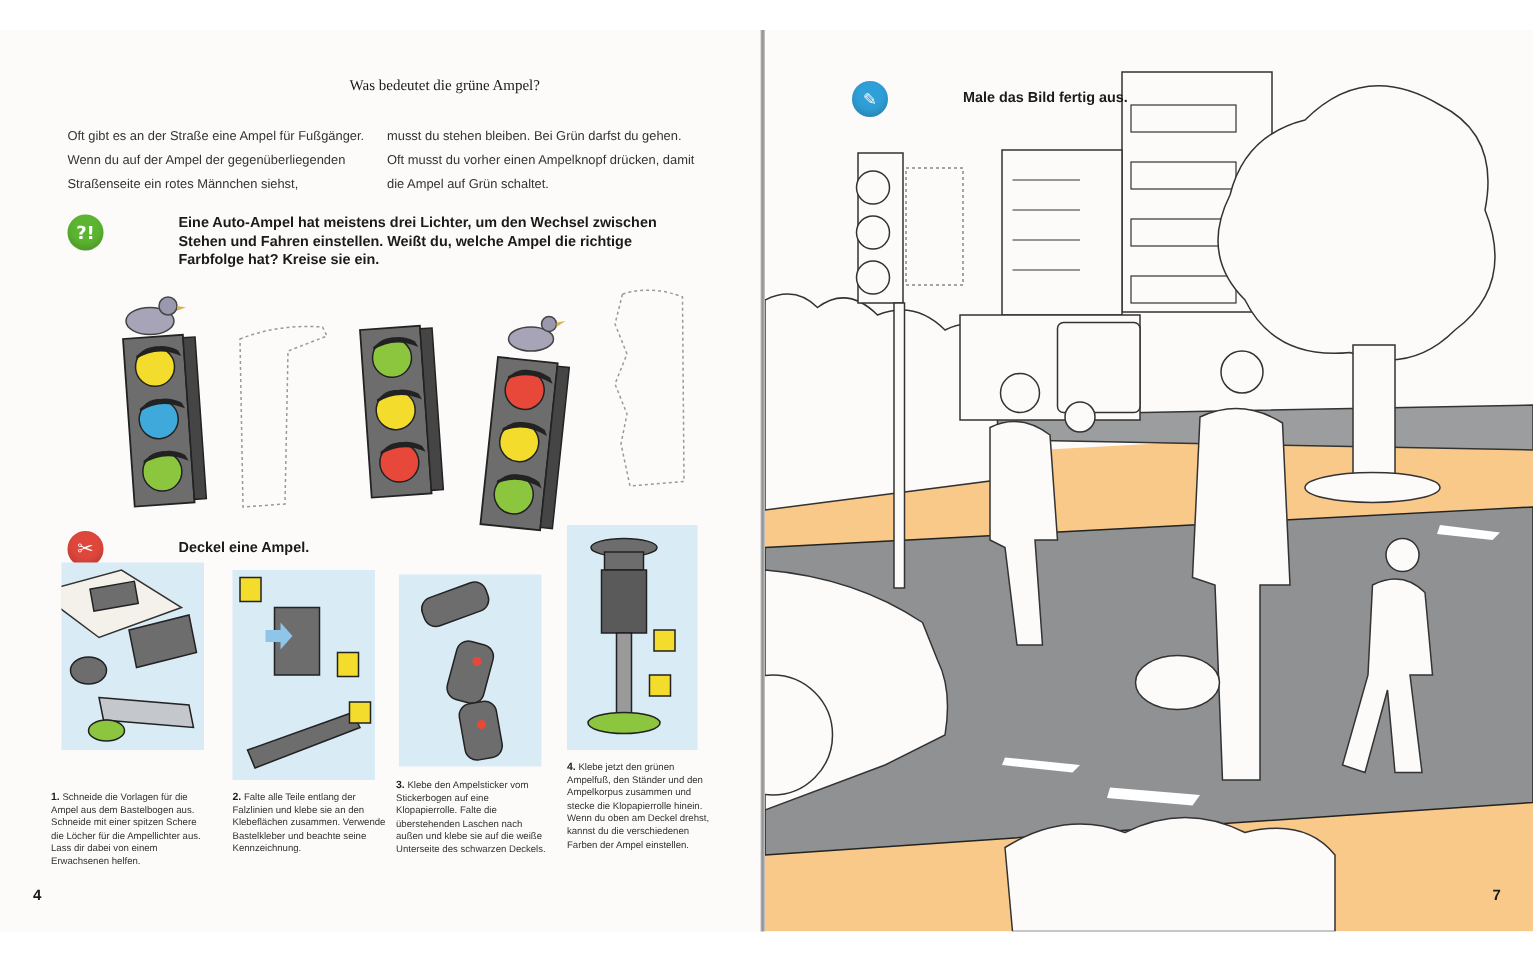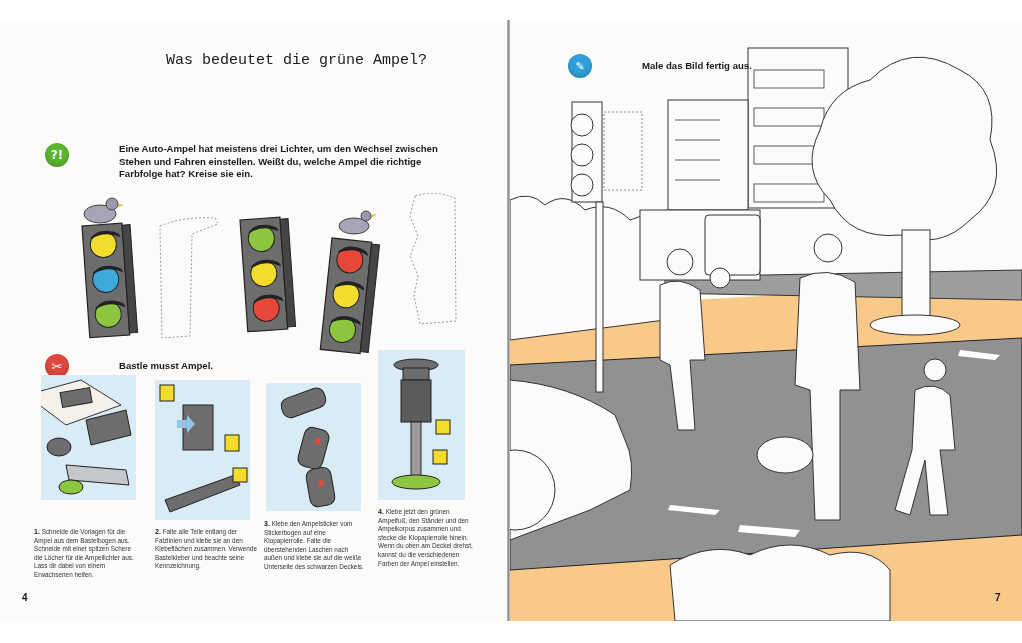--- a/index.html
+++ b/index.html
@@ -2,21 +2,21 @@
 <html><head>
 <meta charset="utf-8">
 <style>
   html, body { margin:0; padding:0; }
   body { width:1022px; height:643px; background:#ffffff; position:relative; overflow:hidden; font-family:"DejaVu Sans", sans-serif; }
   .spread { position:absolute; left:0; top:20px; width:1022px; height:601px; }
   .page-left { position:absolute; left:0; top:0; width:507px; height:601px; background:#fdfafa; }
   .spine { position:absolute; left:507px; top:0; width:3px; height:601px; background:linear-gradient(90deg,#bdbdbd,#8e8e8e,#c8c8c8); }
   .page-right { position:absolute; left:510px; top:0; width:512px; height:601px; background:#fdfafa; overflow:hidden; }
 
-  .title { position:absolute; left:0; width:593px; top:32px; text-align:center; font-family:Liberation Mono, monospace; font-size:15px; color:#1a1a1a; }
+  .title { position:absolute; left:0; width:593px; top:32px; text-align:center; font-family:Liberation Serif, serif; font-size:10px; color:#1a1a1a; }
   .intro { position:absolute; top:62px; font-size:8.6px; line-height:16px; color:#333; font-family:"Liberation Sans", sans-serif; }
   .intro.c1 { left:45px; width:205px; }
   .intro.c2 { left:258px; width:210px; }
 
   .task { position:absolute; display:flex; align-items:flex-start; gap:6px; }
   .task-icon { width:24px; height:24px; border-radius:50%; flex:0 0 24px; display:flex; align-items:center; justify-content:center; color:#fff; font-weight:bold; font-size:12px; font-family:"DejaVu Sans", sans-serif; box-shadow: inset 0 -3px 4px rgba(0,0,0,0.15); }
   .task-text { font-family:"Liberation Sans", sans-serif; font-weight:bold; font-size:9.6px; line-height:12.5px; color:#1a1a1a;margin-left:44px; }
 
   .tl-area { position:absolute; left:70px; top:166px; width:400px; height:170px; }
   .steps { position:absolute; top:508px; font-family:"Liberation Sans", sans-serif; font-size:6.4px; line-height:8.6px; color:#333; }
@@ -26,20 +26,22 @@
 
   .pagenum { position:absolute; font-family:"Liberation Sans", sans-serif; font-weight:bold; font-size:10px; color:#1a1a1a; }
 </style>
 </head>
 <body>
 
 <div class="spread">
 
   <div class="page-left">
     <div class="title">Was bedeutet die grüne Ampel?</div>
+    <div class="intro c1">Oft gibt es an der Straße eine Ampel für Fußgänger. Wenn du auf der Ampel der gegenüberliegenden Straßenseite ein rotes Männchen siehst,</div>
+    <div class="intro c2">musst du stehen bleiben. Bei Grün darfst du gehen. Oft musst du vorher einen Ampelknopf drücken, damit die Ampel auf Grün schaltet.</div>
 
     <div class="task" style="left:45px; top:123px; width:420px;">
       <div class="task-icon" style="background:#5cb531;">?!</div>
       <div class="task-text">Eine Auto-Ampel hat meistens drei Lichter, um den Wechsel zwischen Stehen und Fahren einstellen. Weißt du, welche Ampel die richtige Farbfolge hat? Kreise sie ein.</div>
     </div>
 
     <svg class="tl-area" viewBox="0 0 400 170">
 
       <g transform="translate(12,40) rotate(-4)">
         <rect x="0" y="0" width="40" height="112" fill="#6d6d6d" stroke="#222" stroke-width="1.2"></rect>
@@ -82,21 +84,21 @@
       <g transform="translate(268,24)">
         <ellipse cx="16" cy="16" rx="15" ry="8" fill="#a6a4b6" stroke="#444"></ellipse>
         <circle cx="28" cy="6" r="5" fill="#9a98ad" stroke="#444"></circle>
         <path d="M33 5 L39 4 L33 8Z" fill="#d9b24a"></path>
       </g>
       <path d="M345 10 Q365 4 385 12 L386 135 L350 138 L344 110 L348 90 L340 70 L348 50 L340 30 Z" fill="none" stroke="#999" stroke-width="1" stroke-dasharray="2,2"></path>
     </svg>
 
     <div class="task" style="left:45px; top:334px;">
       <div class="task-icon" style="background:#e0473c; font-size:13px;">✂</div>
-      <div class="task-text" style="margin-top:6px;">Bastle musst Ampel.</div>
+      <div class="task-text" style="margin-top:6px;">Deckel eine Ampel.</div>
     </div>
 
     <div class="panel" style="left:41px; top:355px; width:95px; height:125px;">
       <svg width="95" height="125" viewBox="0 0 95 125">
         <polygon points="-15,20 40,5 80,30 25,50" fill="#f3f1ea" stroke="#333"></polygon>
         <rect x="20" y="15" width="30" height="15" fill="#6d6d6d" stroke="#222" transform="rotate(-10 35 22)"></rect>
         <polygon points="45,45 85,35 90,60 50,70" fill="#6d6d6d" stroke="#222"></polygon>
         <ellipse cx="18" cy="72" rx="12" ry="9" fill="#6d6d6d" stroke="#222"></ellipse>
         <polygon points="25,90 85,95 88,110 28,105" fill="#c4c8cc" stroke="#222"></polygon>
         <ellipse cx="30" cy="112" rx="12" ry="7" fill="#8cc63f" stroke="#222"></ellipse>

